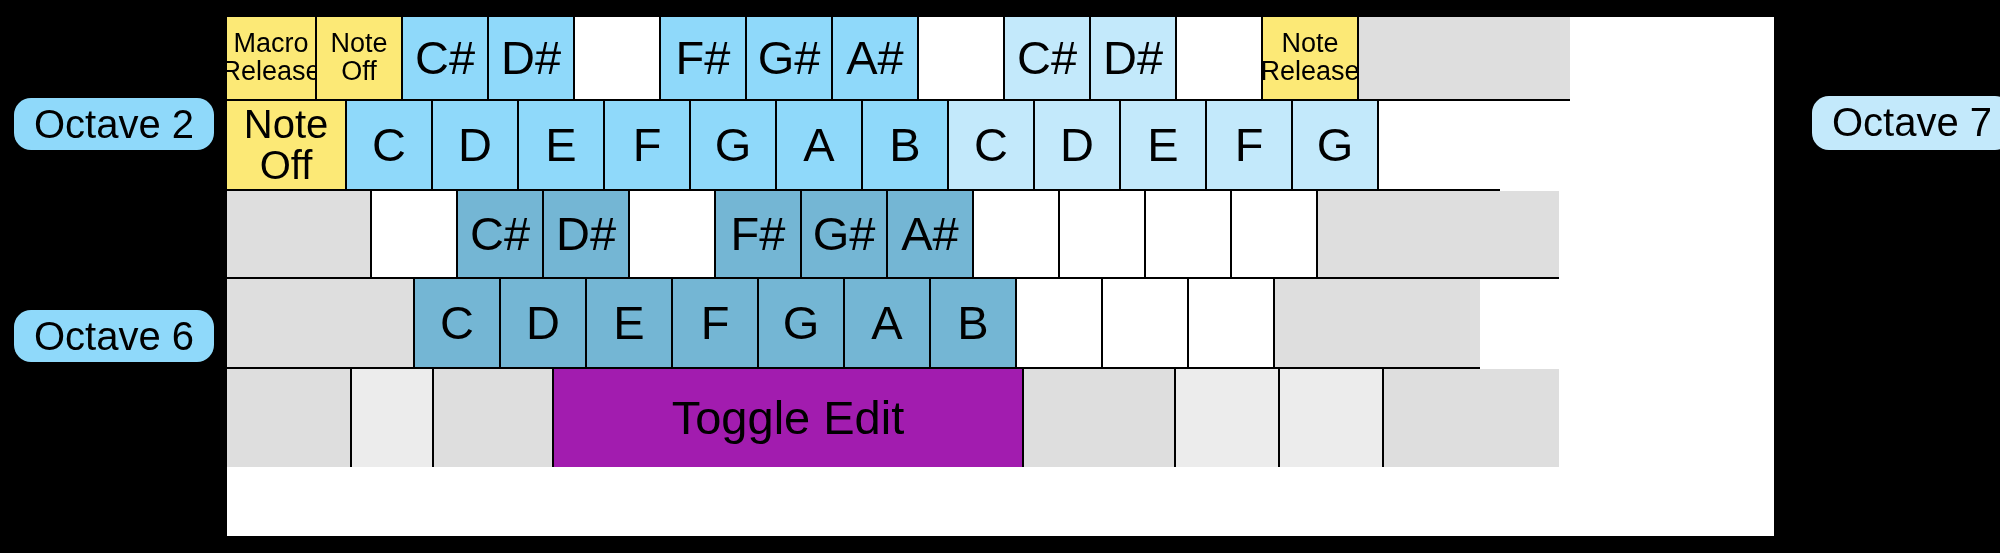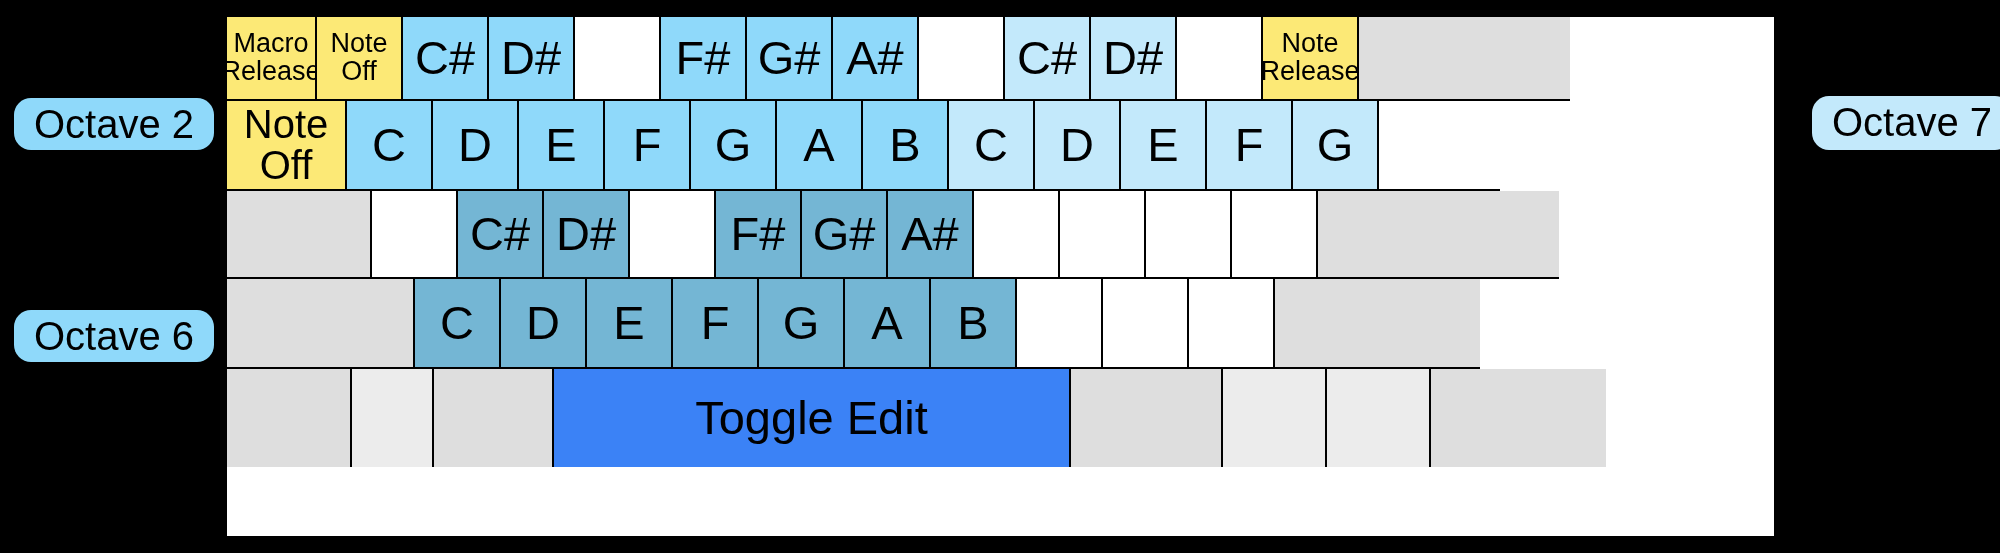--- a/index.html
+++ b/index.html
@@ -254,21 +254,21 @@
       <div class="krow" style="height: 98px;">
         <div class="key" style="width: 125px; background: rgb(222, 222, 222); height: 100%;">
           <span class="lbl t-big"></span>
         </div>
         <div class="key" style="width: 82px; background: rgb(236, 236, 236); height: 100%;">
           <span class="lbl t-big"></span>
         </div>
         <div class="key" style="width: 120px; background: rgb(222, 222, 222); height: 100%;">
           <span class="lbl t-big"></span>
         </div>
-        <div class="key" style="width: 517px; background: #3b82f6; height: 100%;">
+        <div class="key" style="width: 470px; background: #a21caf; height: 100%;">
           <span class="lbl t-big">Toggle Edit</span>
         </div>
         <div class="key" style="width: 152px; background: rgb(222, 222, 222); height: 100%;">
           <span class="lbl t-big"></span>
         </div>
         <div class="key" style="width: 104px; background: rgb(236, 236, 236); height: 100%;">
           <span class="lbl t-big"></span>
         </div>
         <div class="key" style="width: 104px; background: rgb(236, 236, 236); height: 100%;">
           <span class="lbl t-big"></span>

